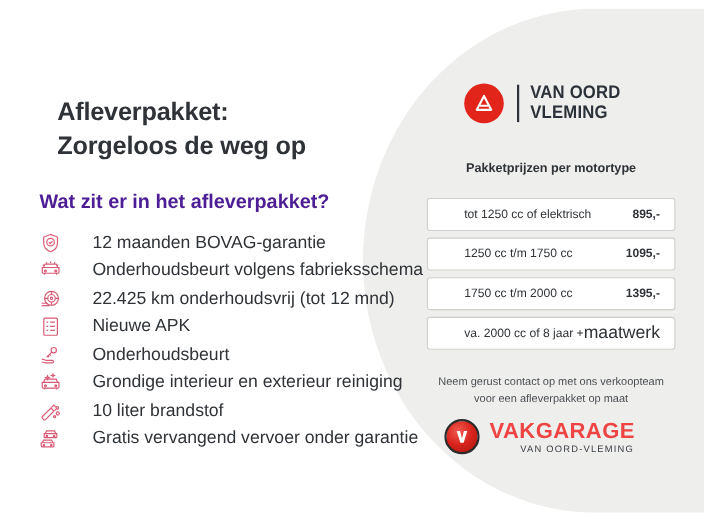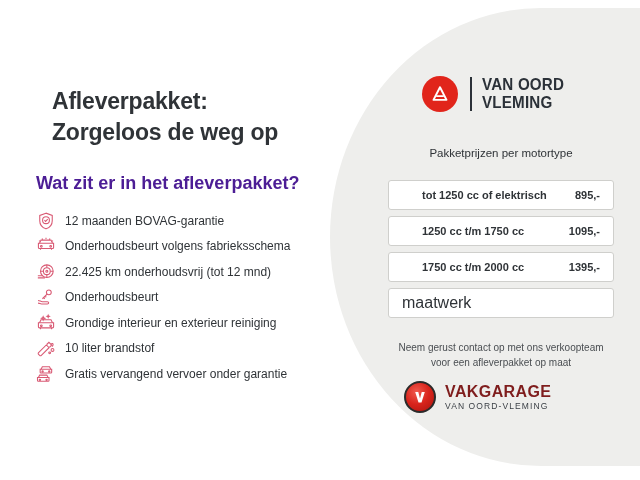--- a/index.html
+++ b/index.html
@@ -75,23 +75,23 @@
   .feature-icon {
     width: 26px;
     min-width: 26px;
     height: 22px;
     display: flex;
     align-items: center;
     justify-content: flex-start;
   }
   .feature-icon svg { display: block; }
   .feature-label {
-    font-size: 12px;
-    color: #2f3337;
-    margin-left: 3px;
+    font-size: 16px;
+    color: #2f3337;
+    margin-left: 22px;
     white-space: nowrap;
   }
 
   
   .right-content {
     position: absolute;
     left: 378px;
     top: 0;
     width: 246px;
     height: 340px;
@@ -131,21 +131,21 @@
     white-space: pre-line;
   }
 
   .prices-title {
     position: absolute;
     left: 0;
     top: 147px;
     width: 246px;
     text-align: center;
     font-size: 11.5px;
-    font-weight: normal;
+    font-weight: bold;
     color: #2f3337;
   }
 
   .price-rows {
     position: absolute;
     left: 10px;
     top: 180px;
     width: 226px;
   }
   .price-row {
@@ -155,21 +155,21 @@
     border: 1px solid #cfcfcc;
     border-radius: 3px;
     display: flex;
     align-items: center;
     justify-content: space-between;
     padding: 0 13px;
     box-sizing: border-box;
   }
   .price-label {
     font-size: 11px;
-    font-weight: bold;
+    font-weight: normal;
     color: #2f3337;
     padding-left: 20px;
   }
   .price-value {
     font-size: 11px;
     font-weight: bold;
     color: #2f3337;
   }
   .price-value.muted {
     font-weight: normal;
@@ -203,32 +203,33 @@
     border: 2.5px solid #2b2b2b;
     box-sizing: border-box;
     display: flex;
     align-items: center;
     justify-content: center;
   }
   .vak-words {
     margin-left: 9px;
   }
   .vak-main {
-    font-size: 16px;
+    font-size: 20px;
     font-weight: bold;
     letter-spacing: 0.4px;
-    color: #7f1d1d;
+    color: #ef4444;
     line-height: 1;
   }
   .vak-sub {
     font-size: 8.5px;
     letter-spacing: 1.1px;
     color: #3a3f45;
     margin-top: 2px;
     line-height: 1;
+    margin-left: 28px;
   }
 </style>
 </head>
 <body>
 
 <div id="stage">
 
   <div class="right-panel"></div>
 
   <div class="left-col">
@@ -269,20 +270,30 @@
             <circle cx="13" cy="11" r="7.6"></circle>
             <circle cx="13" cy="11" r="4.1"></circle>
             <circle cx="13" cy="11" r="1.2"></circle>
             <path d="M13 6.9V3.4M13 15.1v3.5M8.9 11H5.4M17.1 11h3.5"></path>
             <path d="M2.2 16.4h6.1M2.2 19h8.5"></path>
           </svg>
         </span>
         <span class="feature-label">22.425 km onderhoudsvrij (tot 12 mnd)</span>
       </li>
 
+      <li class="feature-item">
+        <span class="feature-icon">
+          <svg width="20" height="20" viewBox="0 0 24 24" fill="none" stroke="#d95a74" stroke-width="1.3">
+            <rect x="4.6" y="2.7" width="14.8" height="18.6" rx="1.4"></rect>
+            <path d="M7.6 7.1h1.7M7.6 11.6h1.7M7.6 16.1h1.7"></path>
+            <path d="M11.6 7.1h5.1M11.6 11.6h5.1M11.6 16.1h5.1"></path>
+          </svg>
+        </span>
+        <span class="feature-label">Nieuwe APK</span>
+      </li>
 
       <li class="feature-item">
         <span class="feature-icon">
           <svg width="20" height="20" viewBox="0 0 24 24" fill="none" stroke="#d95a74" stroke-width="1.3">
             <circle cx="15.4" cy="6.4" r="2.9"></circle>
             <path d="m13.3 8.5-5.6 5.6M9.1 12.7l1.4 1.4M10.9 10.9l1.4 1.4"></path>
             <path d="M2.4 16.2c2.1 0 3.4 1.4 5.3 1.4h5.9c1 0 1.6.7 1.6 1.4s-.7 1.3-1.6 1.3H6.6c-1.6 0-2.4-1-4.2-1"></path>
           </svg>
         </span>
         <span class="feature-label">Onderhoudsbeurt</span>
@@ -358,20 +369,21 @@
       </div>
       <div class="price-row">
         <span class="price-label">1250 cc t/m 1750 cc</span>
         <span class="price-value">1095,-</span>
       </div>
       <div class="price-row">
         <span class="price-label">1750 cc t/m 2000 cc</span>
         <span class="price-value">1395,-</span>
       </div>
       <div class="price-row">
+        <span class="price-label">va. 2000 cc of 8 jaar +</span>
         <span class="price-value muted">maatwerk</span>
       </div>
     </div>
 
     <div class="contact-note">Neem gerust contact op met ons verkoopteam
 voor een afleverpakket op maat</div>
 
     <div class="vakgarage">
       <span class="vak-badge">
         <svg width="18" height="18" viewBox="0 0 24 24" fill="#ffffff">

